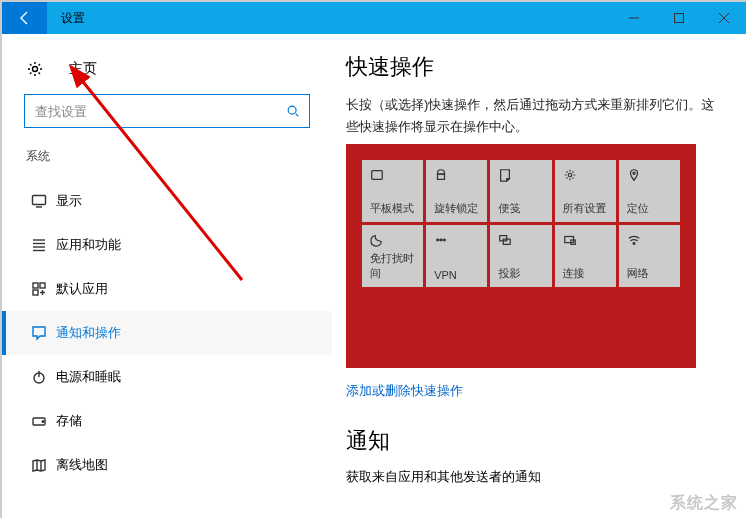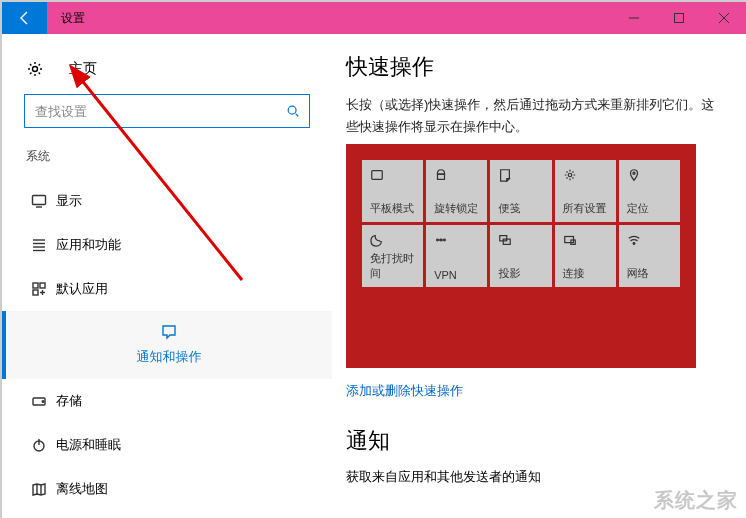--- a/index.html
+++ b/index.html
@@ -1,47 +1,47 @@
 <!DOCTYPE html>
 <html><head>
 <meta charset="utf-8">
 <style>
   * { box-sizing: border-box; margin: 0; padding: 0; }
   html, body { width: 746px; height: 518px; font-family: "Microsoft YaHei", "Segoe UI", sans-serif; font-size: 13px; color: #000; background: #fff; overflow: hidden; position: relative; border: 1px solid #ccc; }
-  .titlebar { height: 32px; display: flex; align-items: stretch; background: #ec4899; border-bottom: 0; }
+  .titlebar { height: 32px; display: flex; align-items: stretch; background: #0ea5e9; border-bottom: 0; }
   .back-btn { width: 45px; background: #0078d7; color: #fff; display: flex; align-items: center; justify-content: center; font-size: 18px; }
   .title-text { flex: 0 0 auto; padding: 0 14px; display: flex; align-items: center; font-size: 12px; }
   .title-spacer { flex: 1; }
   .winbtn { width: 45px; display: flex; align-items: center; justify-content: center; font-size: 12px; color: #333; }
   .winbtn svg { width: 12px; height: 12px; }
   .main { display: flex; height: calc(100% - 32px); }
   .left { width: 330px; padding: 18px 0 0 0; overflow: hidden; }
   .home-row { display: flex; align-items: center; gap: 25px; padding: 8px 24px 16px 24px; font-size: 14px; }
   .home-row .icon-wrap { width: 18px; display: flex; justify-content: center; }
   .searchbox { margin: 0 22px 20px 22px; height: 34px; border: 1px solid #0078d7; display: flex; align-items: center; }
   .searchbox input { flex: 1; border: none; outline: none; height: 100%; padding: 0 10px; font-size: 13px; color: #777; background: transparent; }
   .searchbox input::placeholder { color: #888; }
   .search-icon { width: 32px; display: flex; align-items: center; justify-content: center; color: #0078d7; }
   .group-label { padding: 0 24px 14px 24px; color: #444; font-size: 12px; }
   .nav-item { display: flex; align-items: center; gap: 8px; padding: 13px 24px; font-size: 13px; border-left: 4px solid transparent; }
   .nav-item .icon-wrap { width: 18px; display: flex; justify-content: center; color: #333; }
-  .nav-item.active { color: #0078d7; border-left: 4px solid #0078d7; background: #f3f3f3a0; flex-direction: column; }
+  .nav-item.active { color: #0078d7; border-left: 4px solid #0078d7; background: #f3f3f3a0; }
   .nav-item.active .icon-wrap { color: #0078d7; }
   .right { flex: 1; padding: 18px 22px 0 14px; overflow: hidden; position: relative; }
   .h1 { font-size: 22px; font-weight: 400; margin-bottom: 12px; }
   .desc { font-size: 13px; line-height: 1.7; color: #222; margin-bottom: 6px; }
   .tiles { background: #b91c1c; padding: 16px; display: grid; grid-template-columns: repeat(5, 1fr); gap: 3px; width: 350px; }
   .tile { background: #ccc; height: 62px; padding: 6px 8px 6px 8px; display: flex; flex-direction: column; justify-content: space-between; font-size: 11px; color: #333; }
   .tile .ticon { height: 18px; display: flex; align-items: center; }
   .tile.empty { background: transparent; }
   .link { color: #0066cc; margin-top: 14px; margin-bottom: 26px; font-size: 13px; font-family: Liberation Mono, monospace; }
   .h2 { font-size: 22px; font-weight: 400; margin-bottom: 12px; }
   .sub { font-size: 13px; }
   .annotation-arrow { position: absolute; left: 60px; top: 58px; pointer-events: none; z-index: 50; }
-  .watermark { position: absolute; right: 8px; bottom: 4px; font-size: 20px; color: #bbb; font-weight: 600; letter-spacing: 1px; opacity: 0.8; pointer-events: none; }
+  .watermark { position: absolute; right: 8px; bottom: 4px; font-size: 16px; color: #bbb; font-weight: 600; letter-spacing: 1px; opacity: 0.8; pointer-events: none; }
   svg.ic { width: 16px; height: 16px; stroke: currentColor; fill: none; stroke-width: 1.4; }
   svg.ic14 { width: 14px; height: 14px; stroke: currentColor; fill: none; stroke-width: 1.4; }
 </style>
 </head>
 <body>
 
 <div class="titlebar">
   <div class="back-btn">
     <svg class="ic" viewBox="0 0 16 16">
         <path d="M10 2 L4 8 L10 14" stroke="#fff"></path>
@@ -125,34 +125,34 @@
       <span class="icon-wrap">
           <svg class="ic" viewBox="0 0 16 16">
             <path d="M2 2h12v9H9l-3 3v-3H2z"></path>
           </svg>
         </span>
       <span>通知和操作</span>
     </div>
     <div class="nav-item">
       <span class="icon-wrap">
           <svg class="ic" viewBox="0 0 16 16">
+            <circle cx="8" cy="9" r="5"></circle>
+            <line x1="8" y1="2" x2="8" y2="8"></line>
+          </svg>
+        </span>
+      <span>电源和睡眠</span>
+    </div>
+    <div class="nav-item">
+      <span class="icon-wrap">
+          <svg class="ic" viewBox="0 0 16 16">
             <rect x="2" y="5" width="12" height="7" rx="1"></rect>
             <circle cx="12" cy="8.5" r="0.8" fill="currentColor"></circle>
           </svg>
         </span>
       <span>存储</span>
-    </div>
-    <div class="nav-item">
-      <span class="icon-wrap">
-          <svg class="ic" viewBox="0 0 16 16">
-            <circle cx="8" cy="9" r="5"></circle>
-            <line x1="8" y1="2" x2="8" y2="8"></line>
-          </svg>
-        </span>
-      <span>电源和睡眠</span>
     </div>
     <div class="nav-item">
       <span class="icon-wrap">
           <svg class="ic" viewBox="0 0 16 16">
             <path d="M2 4l4-1 4 1 4-1v10l-4 1-4-1-4 1z"></path>
             <line x1="6" y1="3" x2="6" y2="13"></line>
             <line x1="10" y1="4" x2="10" y2="14"></line>
           </svg>
         </span>
       <span>离线地图</span>

